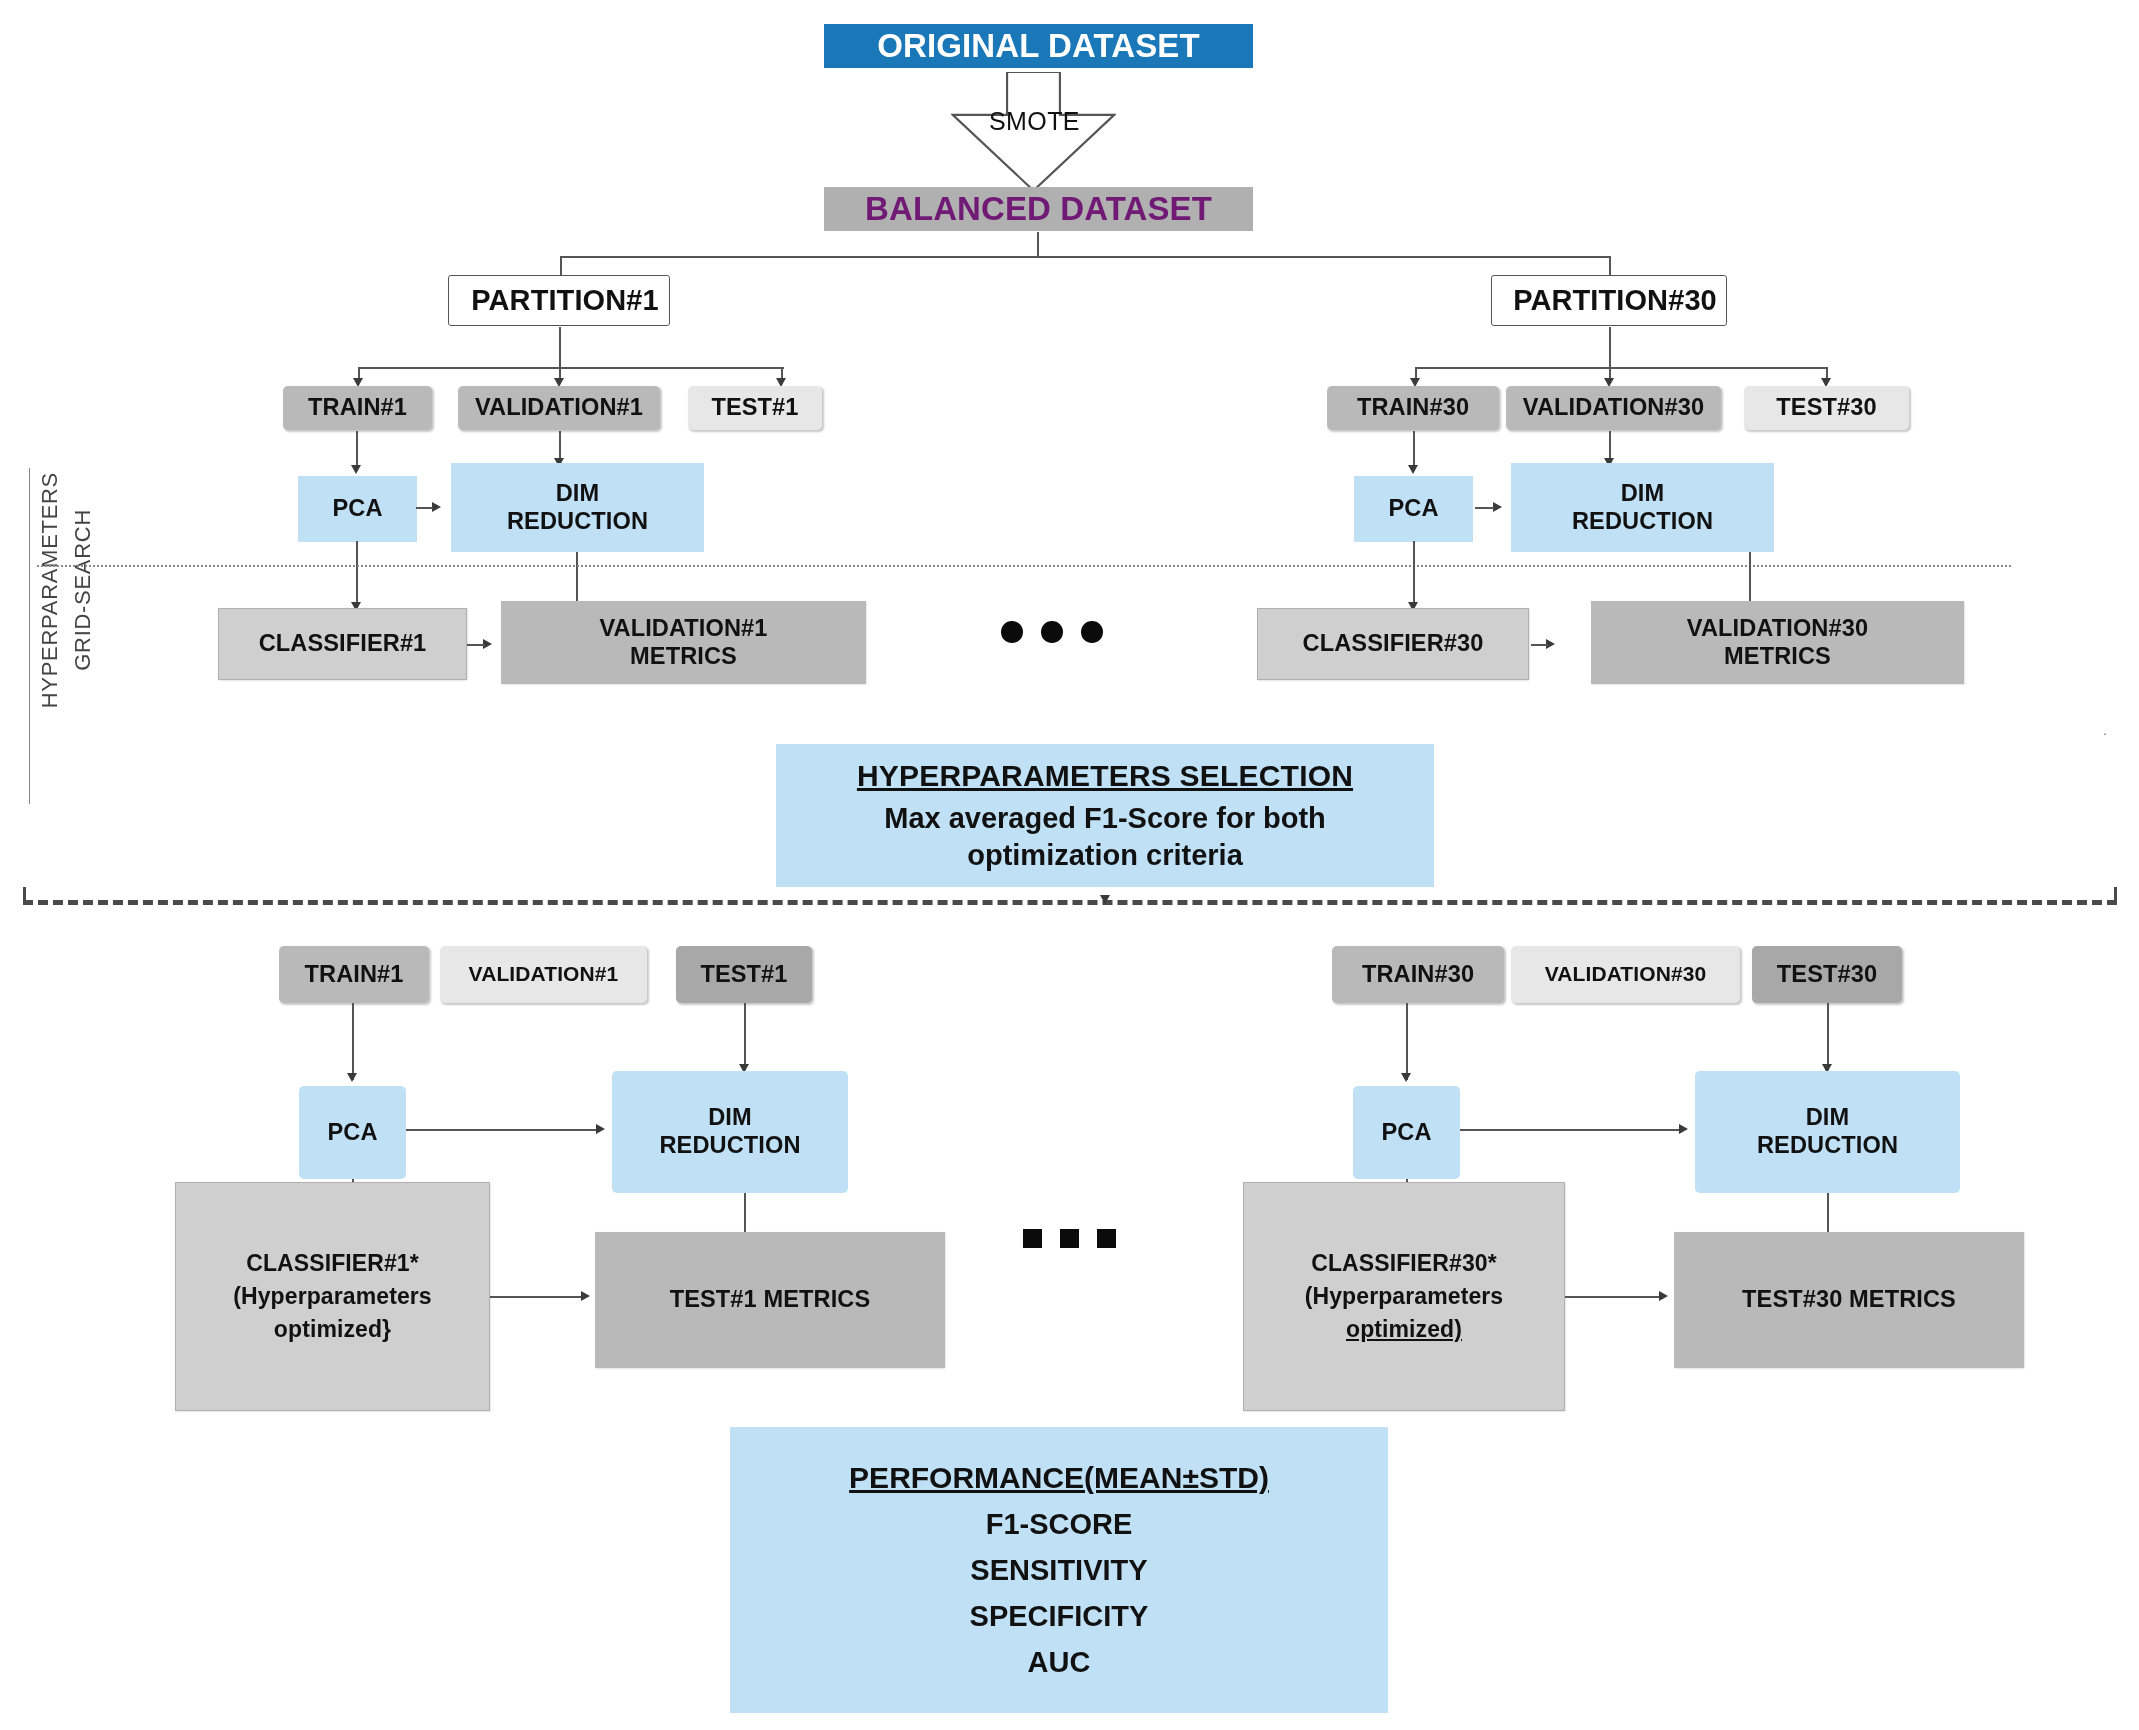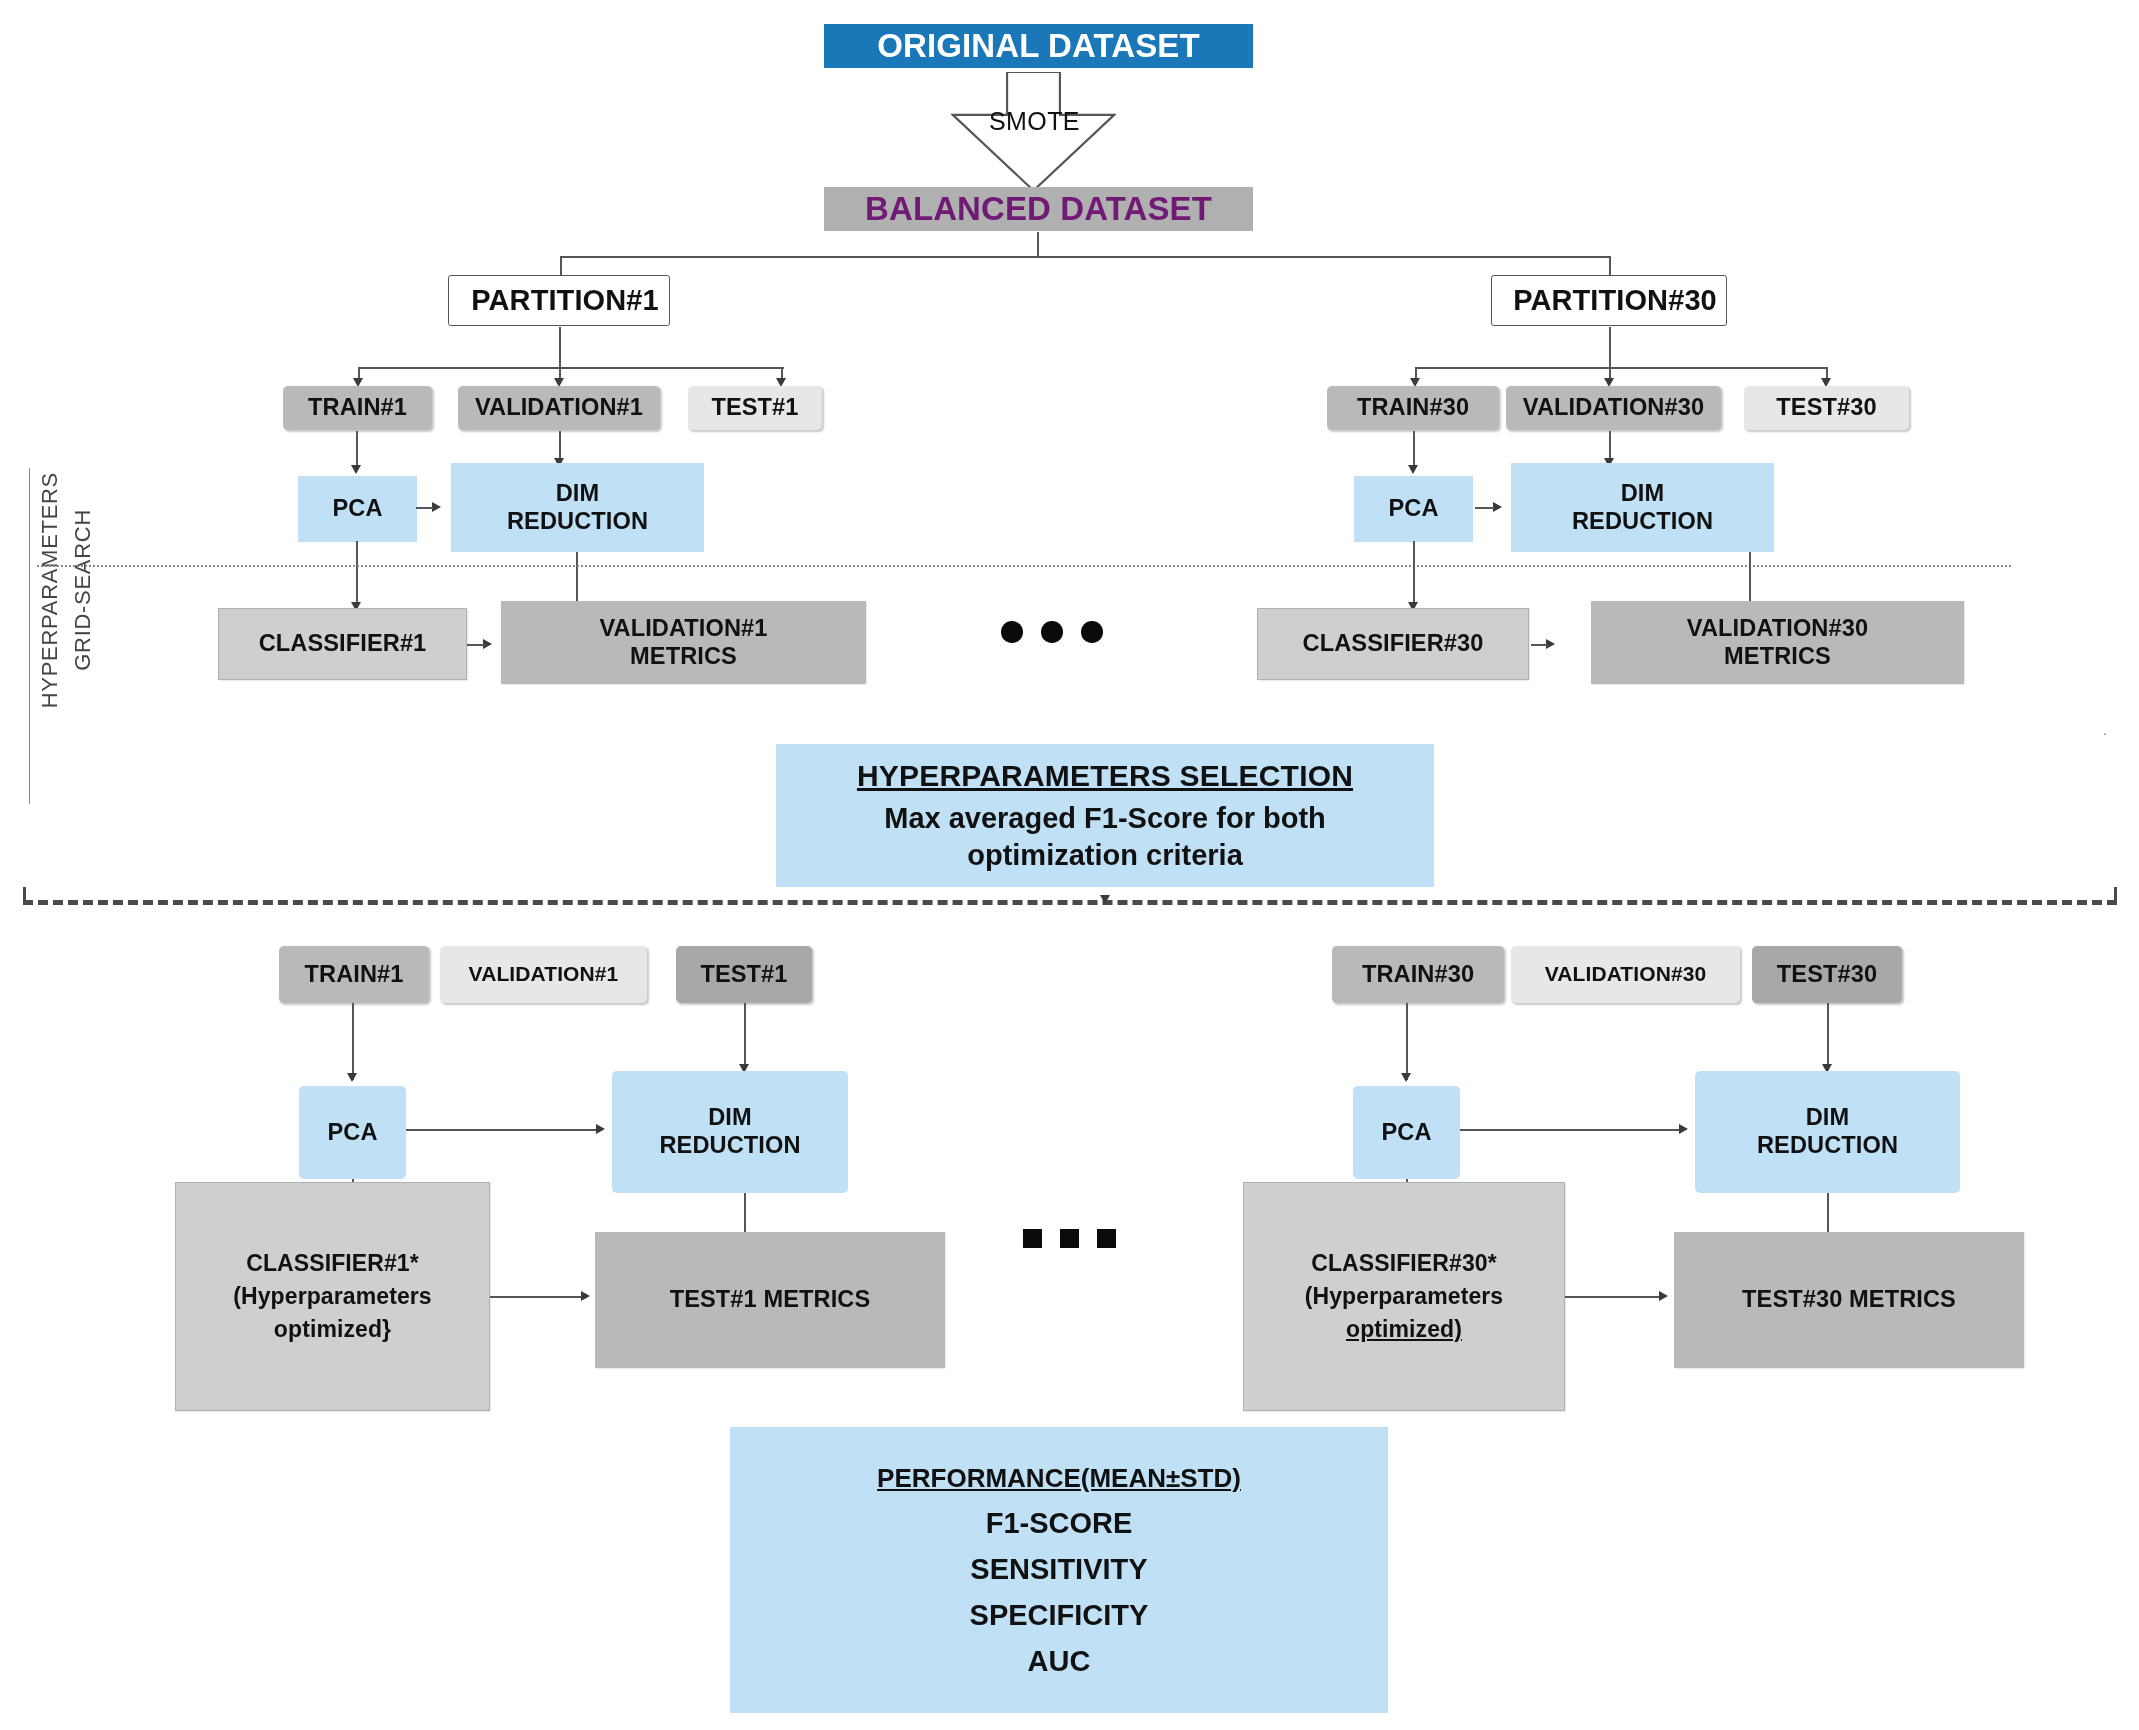--- a/index.html
+++ b/index.html
@@ -141,21 +141,21 @@
     text-align: center;
     color: #111;
   }
   .panel-title {
     font-weight: bold;
     text-decoration: underline;
     font-size: 30px;
     letter-spacing: 0.2px;
   }
   .panel-line { font-weight: bold; font-size: 29px; }
-  .perf-title { font-weight: bold; text-decoration: underline; font-size: 26px; }
+  .perf-title { font-weight: bold; text-decoration: underline; font-size: 30px; }
   .perf-item  { font-weight: bold; font-size: 29px; }
 
   .tiny-mark {
     position: absolute;
     font-size: 14.3px;
     color: #777;
   }
 </style>
 </head>
 <body>

